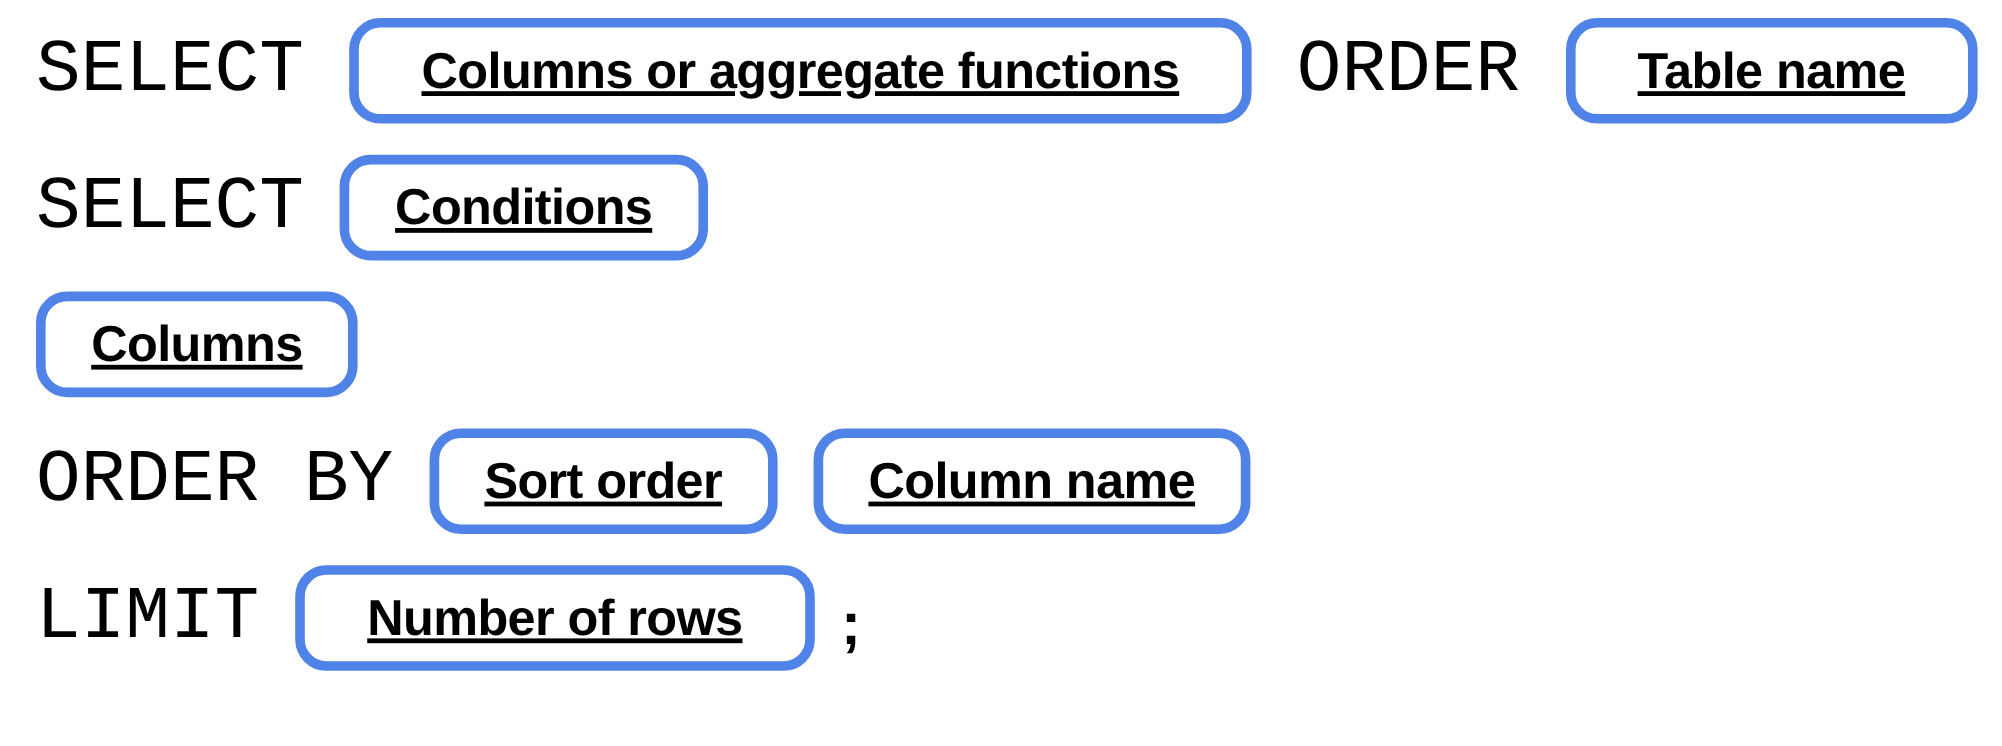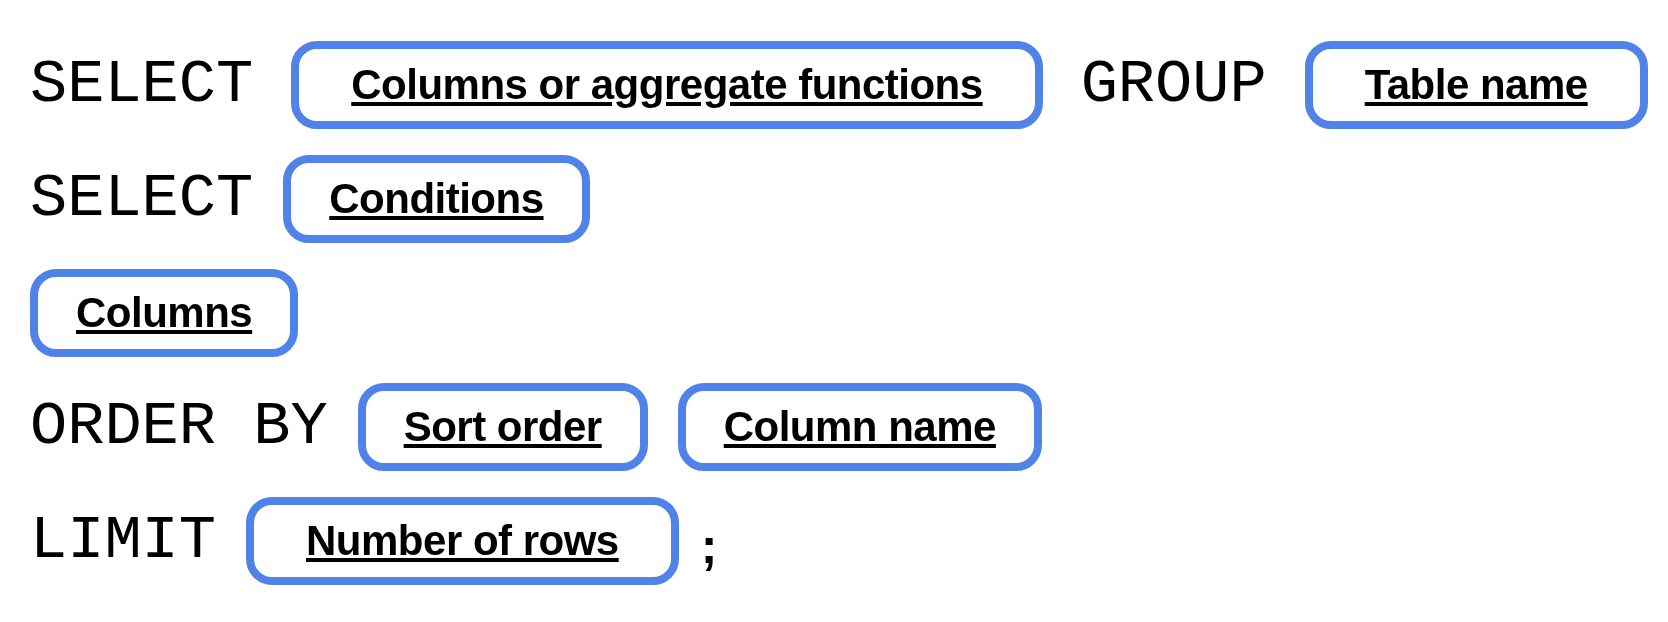--- a/index.html
+++ b/index.html
@@ -10,21 +10,21 @@
   * { margin: 0; padding: 0; box-sizing: border-box; }
   body {
     background: var(--bg);
     font-family: "Liberation Sans", sans-serif;
   }
   .canvas {
     position: relative;
     width: 1668px;
     height: 622px;
     background: var(--bg);
-    padding: 39px 0 0 30px;
+    padding: 13px 0 0 30px;
     overflow: hidden;
   }
   .row {
     display: flex;
     align-items: center;
     height: 92px;
     margin-bottom: 22px;
     gap: 30px;
   }
   .row.first { gap: 38px; }
@@ -67,21 +67,21 @@
   }
 </style>
 </head>
 <body>
 
 <div class="canvas">
 
   <div class="row first">
     <span class="kw">SELECT</span>
     <span class="box wide">Columns or aggregate functions</span>
-    <span class="kw">GROUP</span>
+    <span class="kw">ORDER</span>
     <span class="box wide">Table name</span>
   </div>
 
   <div class="row">
     <span class="kw">SELECT</span>
     <span class="box">Conditions</span>
   </div>
 
   <div class="row">
     <span class="box">Columns</span>

